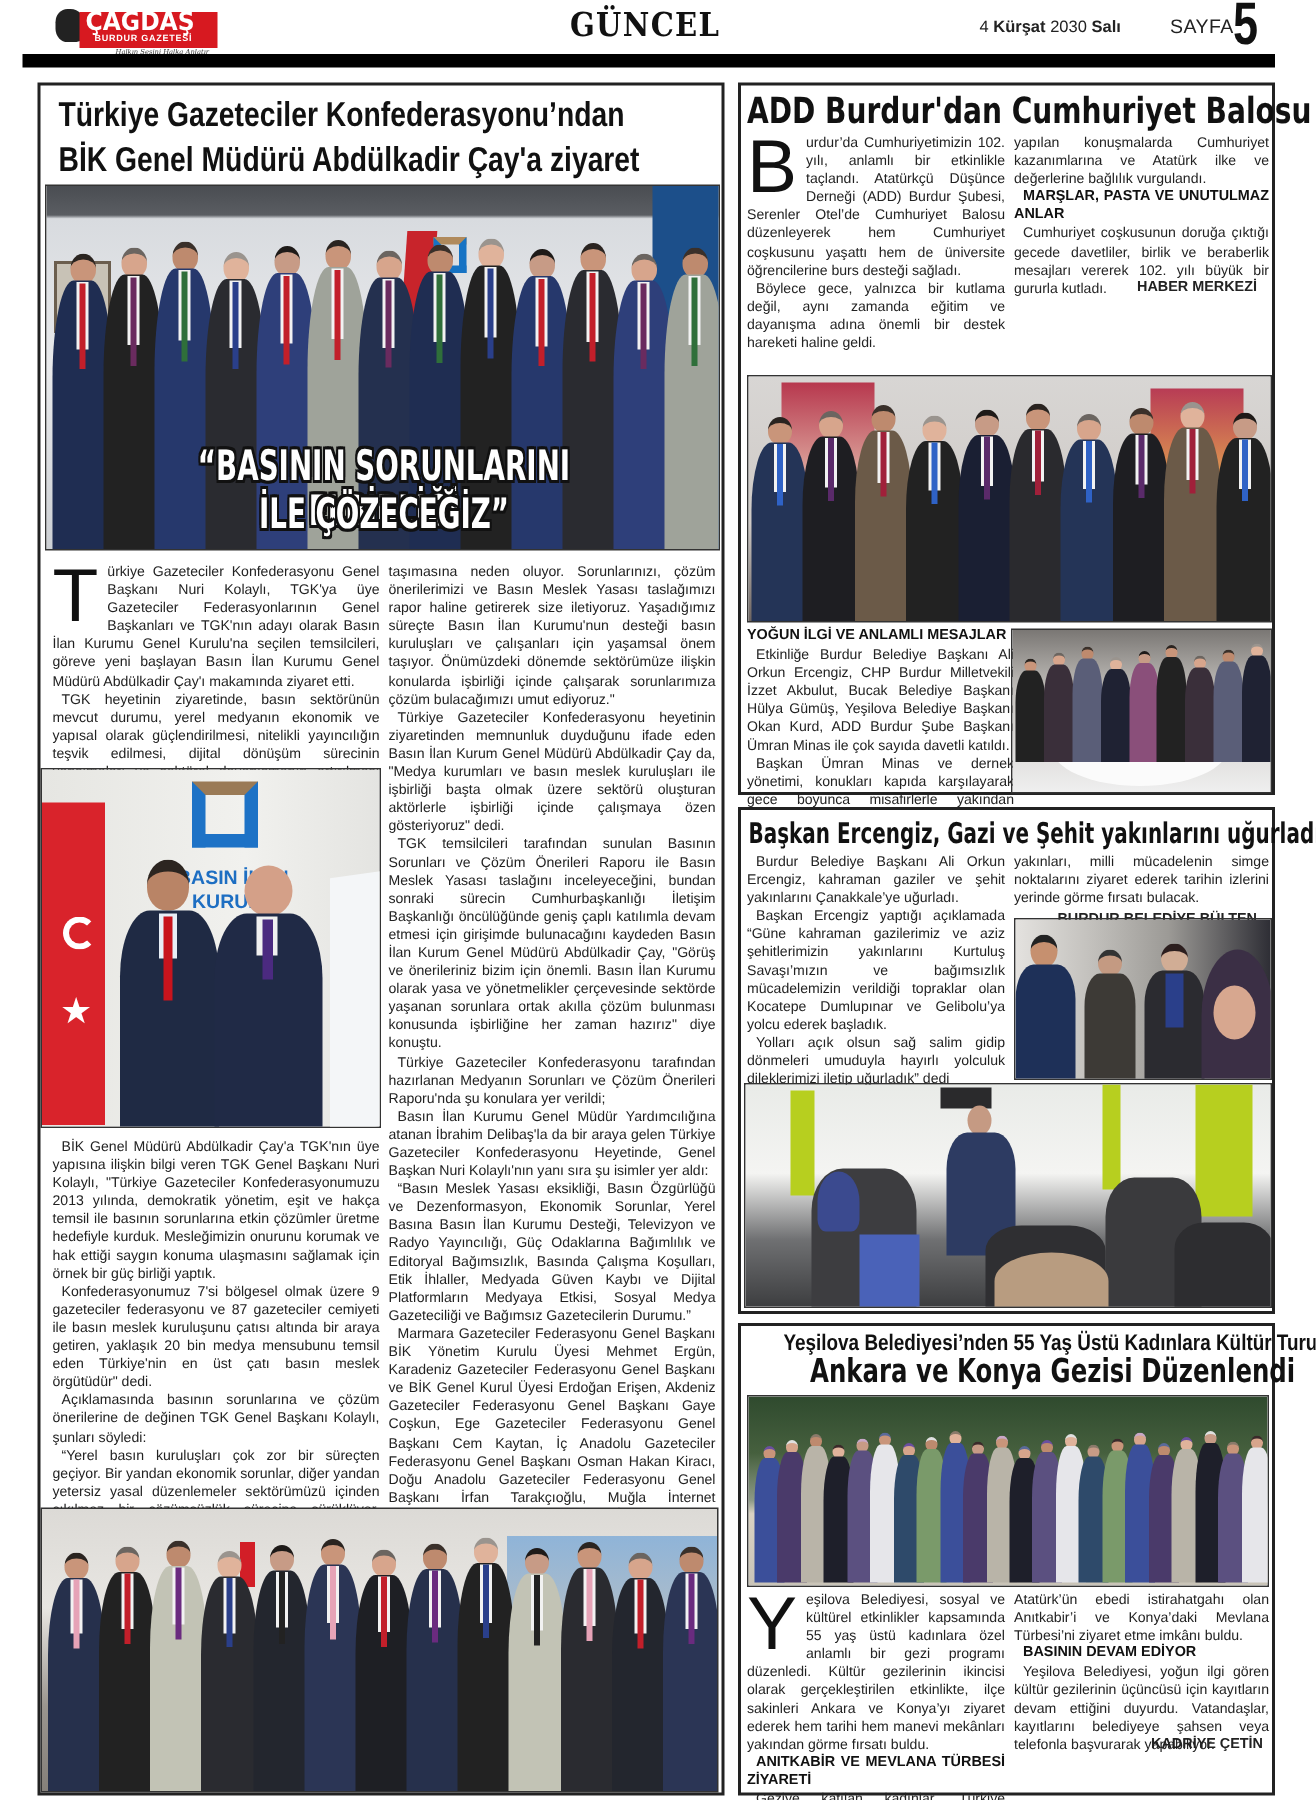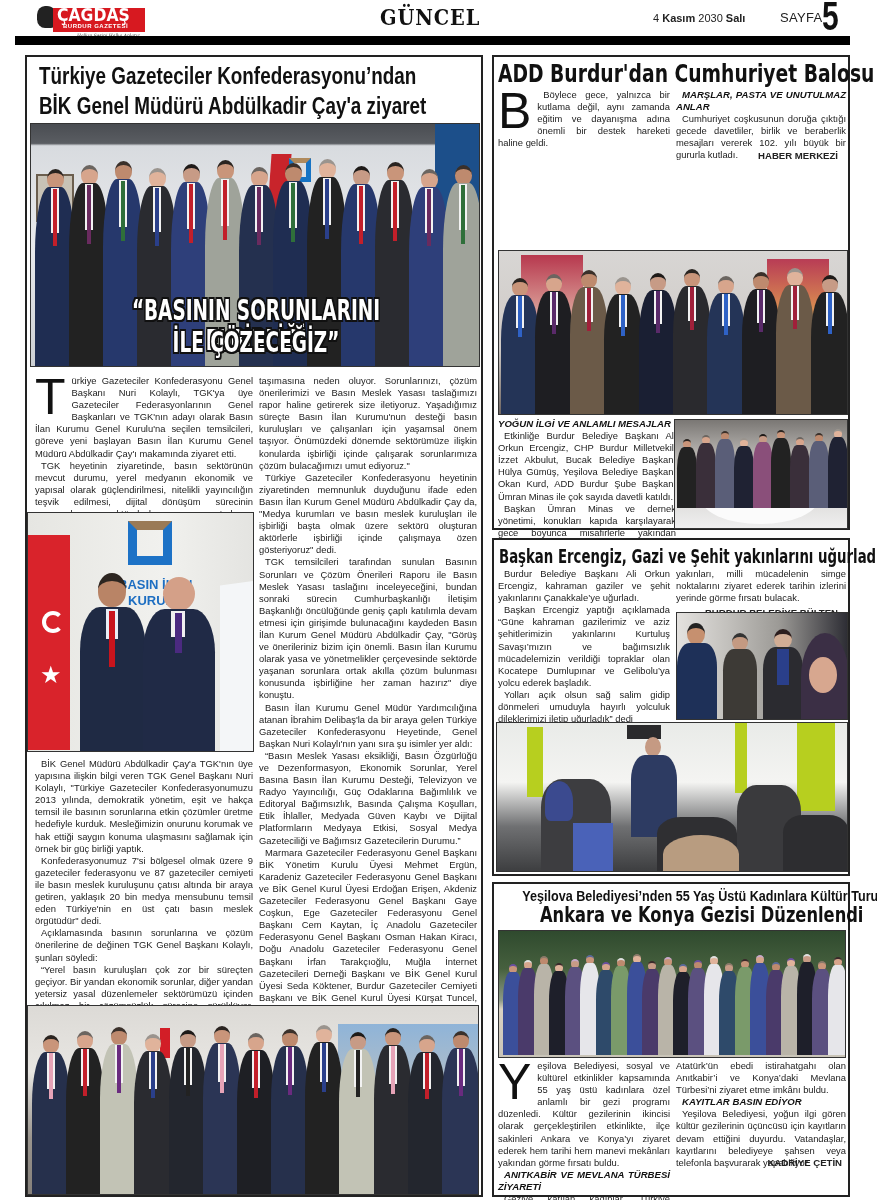--- a/index.html
+++ b/index.html
@@ -25,21 +25,21 @@
   .page-no { position: absolute; left: 822px; top: -6px; font-size: 40px; font-weight: bold; color: #111; transform: scaleX(0.75); transform-origin: left; }
   .top-rule { position: absolute; left: 15px; top: 36px; width: 835px; height: 9px; background: #000; }
 
   
   .box { position: absolute; border: 2px solid #222; background: #fff; }
   .headline-cond { font-family: "Liberation Sans", sans-serif; font-weight: bold; color: #111; transform-origin: left top; white-space: nowrap; }
 
   .body-text { font-size: 9.4px; line-height: 12.1px; text-align: justify; color: #222; font-family: "Liberation Sans", sans-serif; }
   .body-text p { text-indent: 6px; margin: 0; }
   .body-text p.first { text-indent: 0; }
-  .subhead { font-weight: bold; font-size: 9.6px; line-height: 12.1px; color: #111; text-indent: 6px; font-style: italic; }
+  .subhead { font-weight: bold; font-size: 9.6px; line-height: 12.1px; color: #111; text-indent: 6px; }
   .byline { font-weight: bold; text-align: right; font-size: 9.6px; }
   .dropcap { float: left; font-size: 50px; line-height: 40px; height: 38px; margin: 2px 6px 0 0; font-family: "Liberation Sans", sans-serif; color: #111; }
 
   
   .photo { position: absolute; overflow: hidden; border: 1px solid #333; }
   .photo .bg { position: absolute; inset: 0; }
 
   
   #a1 { left: 25px; top: 55px; width: 458px; height: 1142px; }
   #a1-title { position: absolute; left: 12px; top: 4px; font-size: 23px; line-height: 30px; transform: scaleX(0.82); }
@@ -86,21 +86,21 @@
   <div class="logo">
     <div class="logo-face"></div>
     <div class="logo-red"></div>
     <span class="logo-name">ÇAĞDAŞ</span>
     <span class="logo-sub">BURDUR GAZETESİ</span>
     <span class="logo-motto">Halkın Sesini Halka Anlatır</span>
   </div>
   <div class="section-name">GÜNCEL</div>
   <div class="date">
     <span>4</span>
-    <b>Kasım</b>
+    <b>Kürşat</b>
     <span>2030</span>
     <b>Salı</b>
   </div>
   <div class="sayfa">SAYFA</div>
   <div class="page-no">5</div>
   <div class="top-rule"></div>
 </header>
 
 <article class="box" id="a1">
   <h1 class="headline-cond" id="a1-title">
@@ -231,20 +231,21 @@
     <p>BİK Genel Müdürü Abdülkadir Çay'a TGK'nın üye yapısına ilişkin bilgi veren TGK Genel Başkanı Nuri Kolaylı, "Türkiye Gazeteciler Konfederasyonumuzu 2013 yılında, demokratik yönetim, eşit ve hakça temsil ile basının sorunlarına etkin çözümler üretme hedefiyle kurduk. Mesleğimizin onurunu korumak ve hak ettiği saygın konuma ulaşmasını sağlamak için örnek bir güç birliği yaptık.</p>
     <p>Konfederasyonumuz 7'si bölgesel olmak üzere 9 gazeteciler federasyonu ve 87 gazeteciler cemiyeti ile basın meslek kuruluşunu çatısı altında bir araya getiren, yaklaşık 20 bin medya mensubunu temsil eden Türkiye'nin en üst çatı basın meslek örgütüdür" dedi.</p>
     <p>Açıklamasında basının sorunlarına ve çözüm önerilerine de değinen TGK Genel Başkanı Kolaylı, şunları söyledi:</p>
     <p>“Yerel basın kuruluşları çok zor bir süreçten geçiyor. Bir yandan ekonomik sorunlar, diğer yandan yetersiz yasal düzenlemeler sektörümüzü içinden çıkılmaz bir çözümsüzlük sürecine sürüklüyor.  Ekonomik sorunların yanı sıra, gazetecilik mesleğini düzenleyen Basın Meslek Yasası'nın olmaması da, önüne gelenin gazeteci kimliği</p>
   </div>
 
   <div id="a1-col2" class="body-text">
     <p class="first">taşımasına neden oluyor. Sorunlarınızı, çözüm önerilerimizi ve Basın Meslek Yasası taslağımızı rapor haline getirerek size iletiyoruz. Yaşadığımız süreçte Basın İlan Kurumu'nun desteği basın kuruluşları ve çalışanları için yaşamsal önem taşıyor. Önümüzdeki dönemde sektörümüze ilişkin konularda işbirliği içinde çalışarak sorunlarımıza çözüm bulacağımızı umut ediyoruz."</p>
     <p>Türkiye Gazeteciler Konfederasyonu heyetinin ziyaretinden memnunluk duyduğunu ifade eden Basın İlan Kurum Genel Müdürü Abdülkadir Çay da, "Medya kurumları ve basın meslek kuruluşları ile işbirliği başta olmak üzere sektörü oluşturan aktörlerle işbirliği içinde çalışmaya özen gösteriyoruz" dedi.</p>
     <p>TGK temsilcileri tarafından sunulan Basının Sorunları ve Çözüm Önerileri Raporu ile Basın Meslek Yasası taslağını inceleyeceğini, bundan sonraki sürecin Cumhurbaşkanlığı İletişim Başkanlığı öncülüğünde geniş çaplı katılımla devam etmesi için girişimde bulunacağını kaydeden Basın İlan Kurum Genel Müdürü Abdülkadir Çay, "Görüş ve önerileriniz bizim için önemli. Basın İlan Kurumu olarak yasa ve yönetmelikler çerçevesinde sektörde yaşanan sorunlara ortak akılla çözüm bulunması konusunda işbirliğine her zaman hazırız" diye konuştu.</p>
+    <p>Türkiye Gazeteciler Konfederasyonu tarafından hazırlanan Medyanın Sorunları ve Çözüm Önerileri Raporu'nda şu konulara yer verildi;</p>
     <p>Basın İlan Kurumu Genel Müdür Yardımcılığına atanan İbrahim Delibaş'la da bir araya gelen Türkiye Gazeteciler Konfederasyonu Heyetinde, Genel Başkan Nuri Kolaylı'nın yanı sıra şu isimler yer aldı:</p>
     <p>“Basın Meslek Yasası eksikliği, Basın Özgürlüğü ve Dezenformasyon, Ekonomik Sorunlar, Yerel Basına Basın İlan Kurumu Desteği, Televizyon ve Radyo Yayıncılığı, Güç Odaklarına Bağımlılık ve Editoryal Bağımsızlık, Basında Çalışma Koşulları, Etik İhlaller, Medyada Güven Kaybı ve Dijital Platformların Medyaya Etkisi, Sosyal Medya Gazeteciliği ve Bağımsız Gazetecilerin Durumu.”</p>
     <p><span>Marmara Gazeteciler Federasyonu Genel Başkanı BİK Yönetim Kurulu Üyesi Mehmet Ergün, Karadeniz Gazeteciler Federasyonu Genel Başkanı ve BİK Genel Kurul Üyesi Erdoğan Erişen, Akdeniz Gazeteciler Federasyonu Genel Başkanı Gaye Coşkun, Ege Gazeteciler Federasyonu Genel Başkanı Cem Kaytan, İç Anadolu Gazeteciler Federasyonu Genel Başkanı Osman Hakan Kiracı, Doğu Anadolu Gazeteciler Federasyonu Genel Başkanı İrfan Tarakçıoğlu, Muğla İnternet Gazetecileri Derneği Başkanı ve BİK Genel Kurul Üyesi Seda Köktener, Burdur Gazeteciler Cemiyeti Başkanı ve BİK Genel Kurul Üyesi Kürşat Tuncel, Türkiye Gazeteciler Konfederasyonu Genel Koordinatörü Sinan Tunç. Ziyarette ele alınan medya sektörüne ilişkin konulara Basın İlan Kurumu Yönetim Kurulu Üyesi Mehmet Müftüoğlu da görüş ve önerileriyle katkıda bulundu.</span></p>
     <div class="byline" style="margin-top:-12px;margin-right:22px;">TGK BÜLTEN</div>
   </div>
 
   <div class="photo" id="a1-photo3">
     <div class="bg" style="background:linear-gradient(180deg,#dcdad6 0%,#e8e6e2 35%,#9a958e 70%,#85807a 100%);"></div>
     <div style="position:absolute;left:310px;top:18px;width:140px;height:130px;background:linear-gradient(180deg,#8fb4d8,#d9c9b5);"></div>
     <div style="position:absolute;left:132px;top:22px;width:10px;height:30px;background:#d21e27;"></div>
@@ -329,24 +330,26 @@
         </div>
       </div>
   </div>
 </article>
 
 <article class="box" id="a2">
   <h2 class="headline-cond" id="a2-title">ADD Burdur'dan Cumhuriyet Balosu</h2>
 
   <div id="a2-col1" class="body-text">
     <span class="dropcap">B</span>
+    <p class="first">urdur’da Cumhuriyetimizin 102. yılı, anlamlı bir etkinlikle taçlandı. Atatürkçü Düşünce Derneği (ADD) Burdur Şubesi, Serenler Otel’de Cumhuriyet Balosu düzenleyerek hem Cumhuriyet coşkusunu yaşattı hem de üniversite öğrencilerine burs desteği sağladı.</p>
     <p>Böylece gece, yalnızca bir kutlama değil, aynı zamanda eğitim ve dayanışma adına önemli bir destek hareketi haline geldi.</p>
   </div>
 
   <div id="a2-col2" class="body-text">
+    <p class="first">yapılan konuşmalarda Cumhuriyet kazanımlarına ve Atatürk ilke ve değerlerine bağlılık vurgulandı.</p>
     <div class="subhead">MARŞLAR, PASTA VE UNUTULMAZ ANLAR</div>
     <p>Cumhuriyet coşkusunun doruğa çıktığı gecede davetliler, birlik ve beraberlik mesajları vererek 102. yılı büyük bir gururla kutladı.</p>
     <div class="byline" style="margin-top:-12px;margin-right:8px;">HABER MERKEZİ</div>
   </div>
 
   <div class="photo" id="a2-photo1">
     <div class="bg" style="background:linear-gradient(180deg,#d8d6d4 0%,#cfcac6 60%,#6d6460 100%);"></div>
     <div style="position:absolute;left:22px;top:4px;width:62px;height:150px;background:linear-gradient(180deg,#b7384e,#e1b3a6 45%,#7f2b3b);"></div>
     <div style="position:absolute;left:268px;top:8px;width:62px;height:120px;background:linear-gradient(180deg,#b83c55,#e8b04f 60%,#7c2e3a);"></div>
     <div style="position:absolute;left:128px;top:98px;width:94px;height:67px;background:#fafafa;border-radius:45% 45% 0 0;"></div>
@@ -619,17 +622,17 @@
 
   <div id="a4-col1" class="body-text">
     <span class="dropcap">Y</span>
     <p class="first">eşilova Belediyesi, sosyal ve kültürel etkinlikler kapsamında 55 yaş üstü kadınlara özel anlamlı bir gezi programı düzenledi. Kültür gezilerinin ikincisi olarak gerçekleştirilen etkinlikte, ilçe sakinleri Ankara ve Konya’yı ziyaret ederek hem tarihi hem manevi mekânları yakından görme fırsatı buldu.</p>
     <div class="subhead">ANITKABİR VE MEVLANA TÜRBESİ ZİYARETİ</div>
     <p>Geziye katılan kadınlar, Türkiye Cumhuriyeti’nin kurucusu Gazi Mustafa Kemal</p>
   </div>
 
   <div id="a4-col2" class="body-text">
     <p class="first">Atatürk’ün ebedi istirahatgahı olan Anıtkabir’i ve Konya’daki Mevlana Türbesi’ni ziyaret etme imkânı buldu.</p>
-    <div class="subhead">KAYITLAR BASIN EDİYOR</div>
+    <div class="subhead">BASININ DEVAM EDİYOR</div>
     <p>Yeşilova Belediyesi, yoğun ilgi gören kültür gezilerinin üçüncüsü için kayıtların devam ettiğini duyurdu. Vatandaşlar, kayıtlarını belediyeye şahsen veya telefonla başvurarak yapabiliyor.</p>
     <div class="byline" style="margin-top:-12px;margin-right:4px;">KADRİYE ÇETİN</div>
   </div>
 </article>
 
 </body></html>

